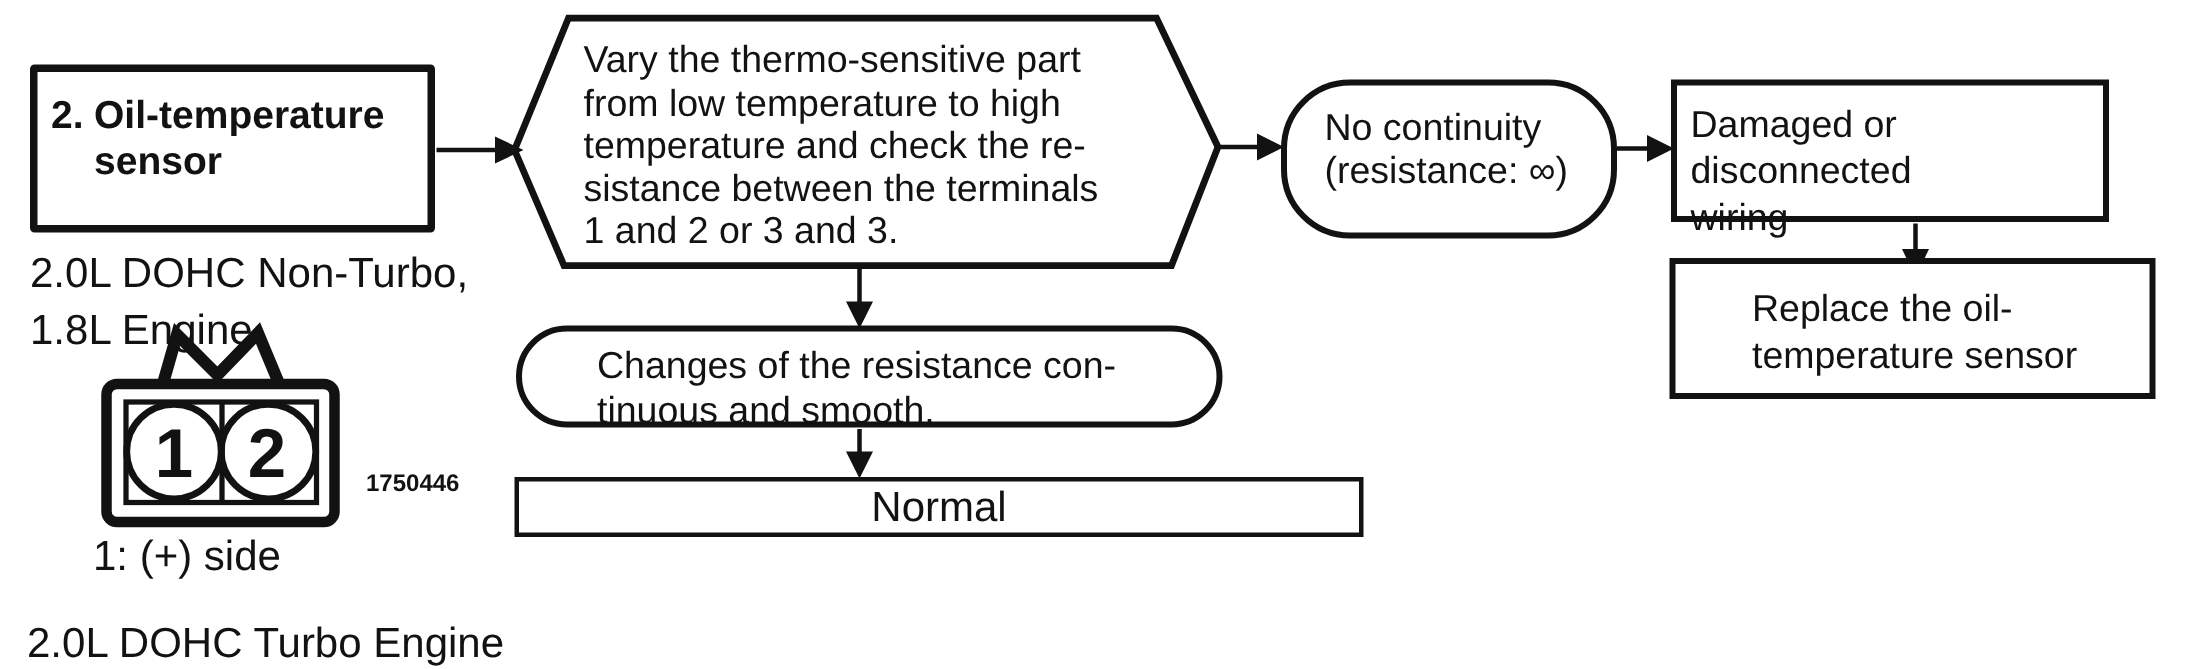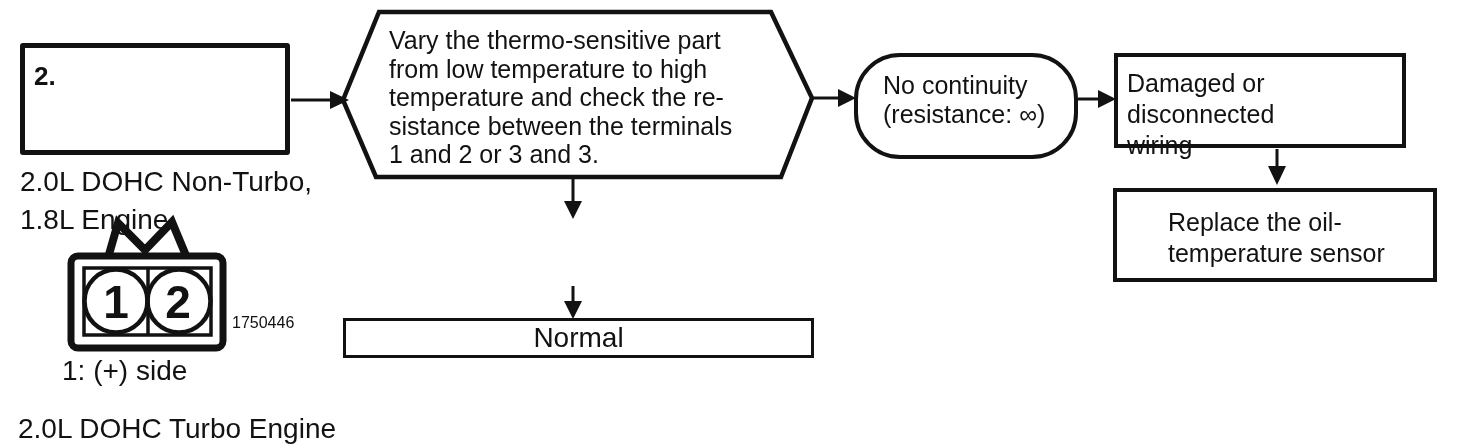--- a/index.html
+++ b/index.html
@@ -29,21 +29,21 @@
     padding: 13px 4px 0 9px;
     font-weight: bold; font-size: 26px; line-height: 31px;
   }
   .step-num { margin-right: 7px; }
 
   .note { font-size: 28px; line-height: 38px; }
   .note-top { left: 20px; top: 163px; }
   .legend-1 { left: 62px; top: 352px; }
   .legend-2 { left: 62px; top: 379px; }
   .note-bottom { left: 18px; top: 410px; }
-  .fig-num { left: 232px; top: 314px; font-size: 16px; line-height: 18px; }
+  .fig-num { left: 244px; top: 314px; font-size: 16px; line-height: 18px; font-weight: bold; }
 
   
   .terminal-digit {
     width: 44px; text-align: center;
     font-size: 46px; line-height: 46px; font-weight: bold;
   }
   .digit-1 { left: 94px; top: 279px; }
   .digit-2 { left: 156px; top: 279px; }
 
   
@@ -56,21 +56,21 @@
   .result-pill {
     left: 344px; top: 217px; width: 471px; height: 68px;
     border: 4px solid #121212; border-radius: 34px;
     background: #ffffff;
     padding: 8px 10px 0 50px;
     font-size: 25px; line-height: 30px;
   }
 
   
   .normal-box {
-    left: 343px; top: 318px; width: 471px; height: 40px;
+    left: 343px; top: 318px; width: 566px; height: 40px;
     border: 3px solid #121212;
     background: #ffffff;
     text-align: center;
     font-size: 28px; line-height: 33px;
   }
 
   
   .failure-pill {
     left: 854px; top: 53px; width: 224px; height: 106px;
     border: 4.5px solid #121212; border-radius: 46px;
@@ -83,21 +83,21 @@
   .cause-box {
     left: 1114px; top: 53px; width: 292px; height: 95px;
     border: 4.5px solid #121212;
     background: #ffffff;
     padding: 11px 4px 0 9px;
     font-size: 25px; line-height: 31px;
   }
 
   
   .remedy-box {
-    left: 1113px; top: 188px; width: 324px; height: 94px;
+    left: 1113px; top: 172px; width: 324px; height: 94px;
     border: 4.5px solid #121212;
     background: #ffffff;
     padding: 15px 4px 0 51px;
     font-size: 25px; line-height: 31px;
   }
 </style>
 </head>
 <body>
 
 <div class="canvas">
@@ -141,36 +141,42 @@
       <rect x="71" y="256" width="152" height="92" rx="7" stroke-width="7" fill="#ffffff"></rect>
       <rect x="84" y="268" width="127" height="67" stroke-width="3.5"></rect>
       <line x1="148" y1="268" x2="148" y2="335" stroke-width="3.5"></line>
       <circle cx="116" cy="301" r="31.5" stroke-width="4.5"></circle>
       <circle cx="179" cy="301" r="31.5" stroke-width="4.5"></circle>
     </g>
   </svg>
 
   <div class="abs step-box">
     <span class="step-num">2.</span>
+    <span class="prelines">Oil-temperature
+sensor</span>
   </div>
 
   <div class="abs note note-top prelines">2.0L DOHC Non-Turbo,
 1.8L Engine</div>
   <div class="abs terminal-digit digit-1">1</div>
   <div class="abs terminal-digit digit-2">2</div>
   <div class="abs fig-num">1750446</div>
   <div class="abs note legend-1">1: (+) side</div>
   <div class="abs note note-bottom">2.0L DOHC Turbo Engine</div>
 
   <div class="abs hex-text prelines">Vary the thermo-sensitive part
 from low temperature to high
 temperature and check the re-
 sistance between the terminals
 1 and 2 or 3 and 3.</div>
 
+  <div class="abs result-pill">
+    <span class="prelines">Changes of the resistance con-
+tinuous and smooth.</span>
+  </div>
   <div class="abs normal-box">
     <span>Normal</span>
   </div>
 
   <div class="abs failure-pill">
     <span class="prelines">No continuity
 (resistance: ∞)</span>
   </div>
   <div class="abs cause-box">
     <span class="prelines">Damaged or disconnected

